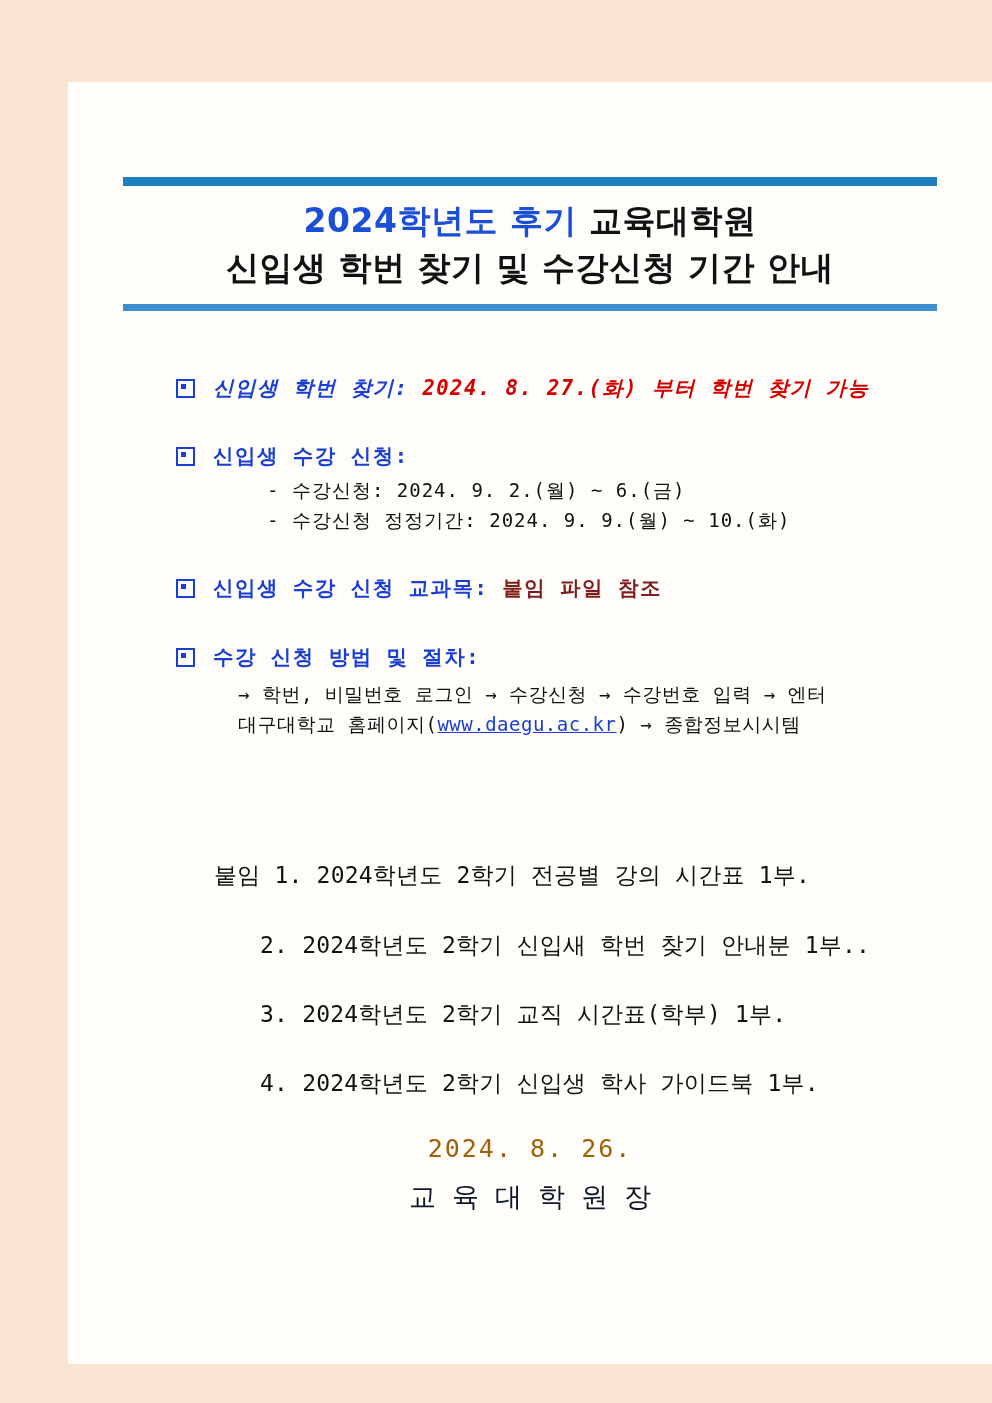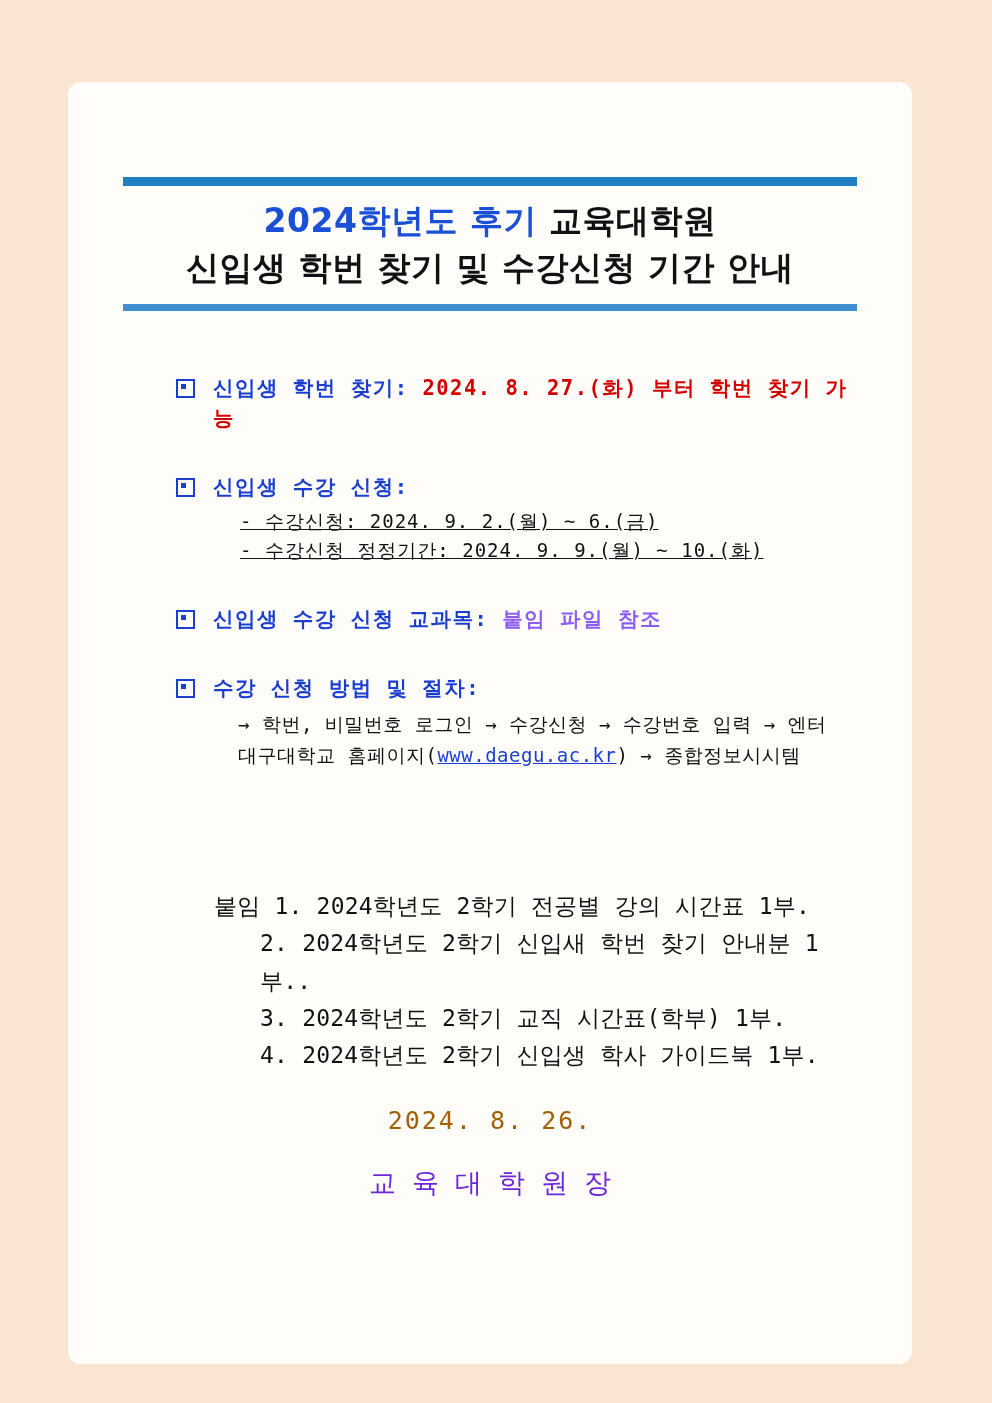--- a/index.html
+++ b/index.html
@@ -10,24 +10,24 @@
     width: 992px;
     height: 1403px;
     background: #fae5d3;
     font-family: "DejaVu Sans", "Liberation Sans", sans-serif;
     overflow: hidden;
   }
   .page {
     position: absolute;
     left: 68px;
     top: 82px;
-    width: 844px;
+    width: 924px;
     height: 1282px;
     background: #fffdf9;
-    border-radius: 13px;
+    border-radius: 0;
   }
   .title-block {
     margin: 95px 55px 0 55px;
   }
   .rule-top {
     height: 9px;
     background: #1f7fc0;
     width: 100%;
   }
   .rule-bottom {
@@ -56,20 +56,21 @@
     font-size: 19.5px;
     color: #111;
   }
   .bullet-row {
     display: flex;
     align-items: flex-start;
     margin-top: 38px;
   }
   .bullet-row:first-child {
     margin-top: 13px;
+    font-style: italic;
   }
   .sq {
     flex: none;
     width: 15px;
     height: 15px;
     border: 2px solid #1a3fd0;
     background: #fff;
     position: relative;
     margin: 6px 18px 0 48px;
   }
@@ -88,32 +89,32 @@
     color: #1a3fd0;
     letter-spacing: 1.5px;
     line-height: 1.5;
     font-family: "DejaVu Sans Mono", "Liberation Mono", monospace;
   }
   .bullet-text .red {
     color: #d40000;
     font-weight: bold;
   }
   .bullet-text .black {
-    color: #8b5cf6;
+    color: #7f1d1d;
   }
   .sub-lines {
     margin: 4px 0 0 112px;
     font-size: 19px;
     color: #111;
     letter-spacing: 1px;
     line-height: 1.55;
     font-family: "DejaVu Sans Mono", "Liberation Mono", monospace;
   }
   .sub-lines .u {
-    text-decoration: underline;
+    margin-left: 27px;
   }
   .proc-lines {
     margin: 6px 0 0 110px;
     font-size: 19px;
     color: #111;
     letter-spacing: 0.5px;
     line-height: 1.6;
     font-family: "DejaVu Sans Mono", "Liberation Mono", monospace;
   }
   .proc-lines .link {
@@ -124,36 +125,37 @@
     margin: 118px 0 0 0;
     padding-left: 86px;
     font-size: 23px;
     color: #111;
     line-height: 1.62;
     letter-spacing: 0.2px;
     font-family: "DejaVu Sans Mono", "Liberation Mono", monospace;
   }
   .attach .ind {
     padding-left: 46px;
+    margin-top: 32px;
   }
   .date {
     margin-top: 32px;
     text-align: center;
     font-size: 25px;
     letter-spacing: 2px;
     color: #a16207;
     font-family: "DejaVu Sans Mono", "Liberation Mono", monospace;
   }
   .signature {
-    margin-top: 30px;
+    margin-top: 16px;
     text-align: center;
     font-size: 27px;
     letter-spacing: 16px;
     padding-left: 16px;
-    color: #6d28d9;
+    color: #0f172a;
     font-family: "DejaVu Sans Mono", "Liberation Mono", monospace;
   }
 </style>
 </head>
 <body>
 
 <div class="page">
 
   <div class="title-block">
     <div class="rule-top"></div>

